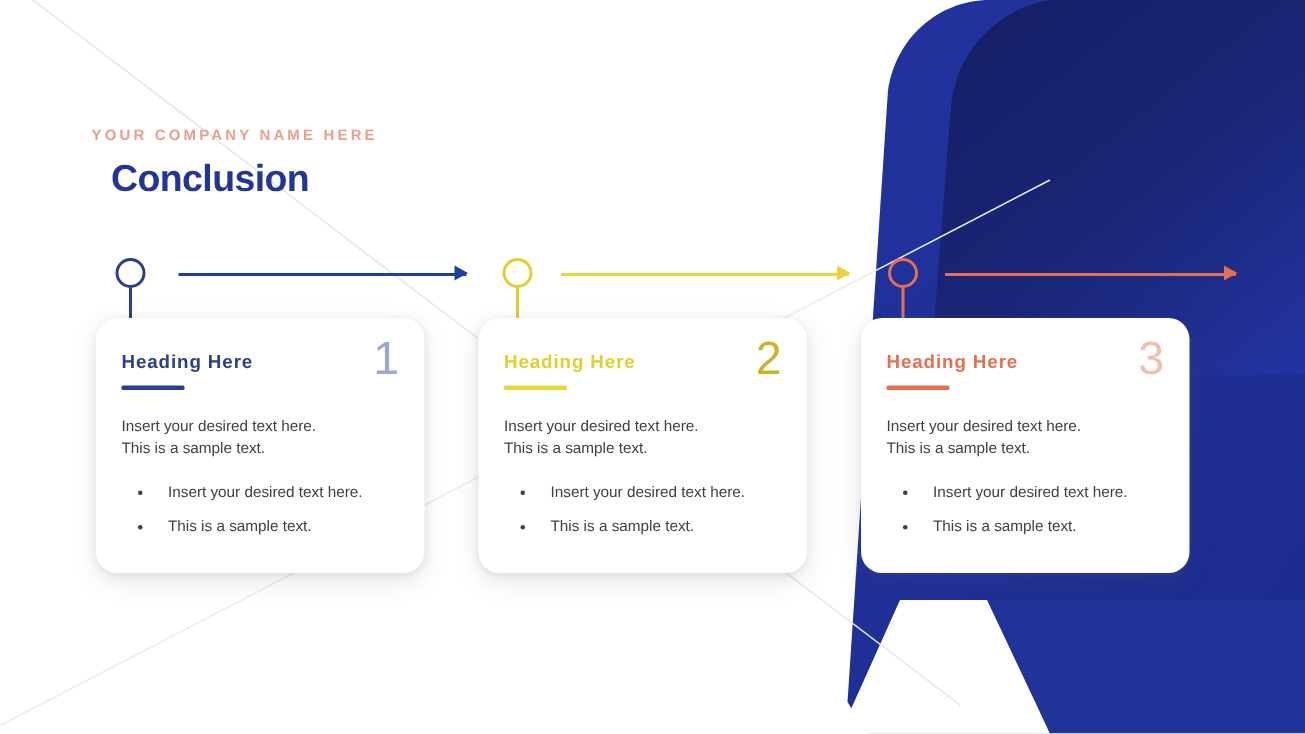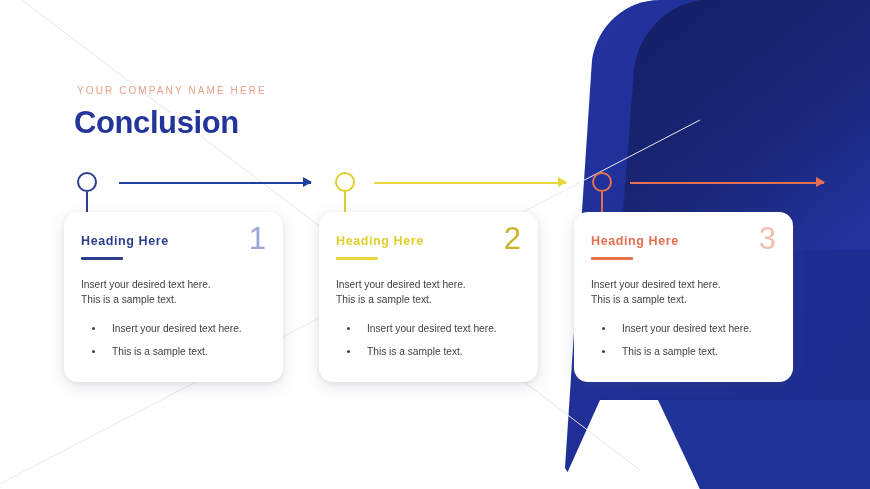--- a/index.html
+++ b/index.html
@@ -9,27 +9,27 @@
     font-family:"Liberation Sans", sans-serif;
     position:relative;
   }
   #slide{position:absolute;inset:0;width:870px;height:489px;overflow:hidden;background:#fff;}
 
   
   .bg-svg{position:absolute;top:0;left:0;width:870px;height:489px;pointer-events:none;}
 
   
   .eyebrow{
-    position:absolute;left:77px;top:85px;
-    font-size:10px;font-weight:400;letter-spacing:2.1px;
+    position:absolute;left:61px;top:85px;
+    font-size:10px;font-weight:700;letter-spacing:2.1px;
     color:#e8a08c;white-space:nowrap;
   }
   .title{
     position:absolute;left:74px;top:105px;
-    font-size:31px;font-weight:bold;letter-spacing:-0.4px;
+    font-size:25px;font-weight:bold;letter-spacing:-0.4px;
     color:#23349a;white-space:nowrap;
   }
 
   
   .tl{position:absolute;top:172px;left:0;width:870px;height:60px;}
   .marker{position:absolute;top:0;width:30px;height:52px;}
   .marker .ring{
     position:absolute;left:2px;top:0;width:20px;height:20px;
     border-radius:50%;border:2px solid currentColor;box-sizing:border-box;
   }

